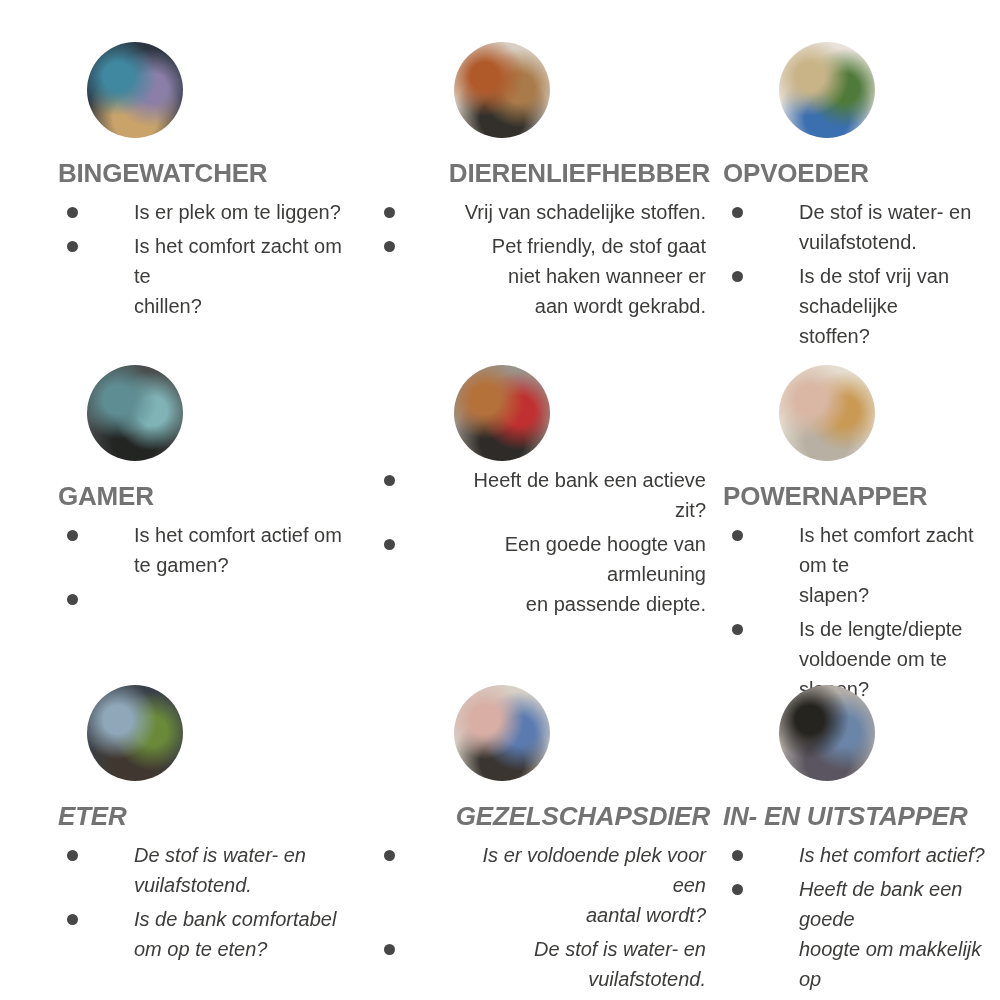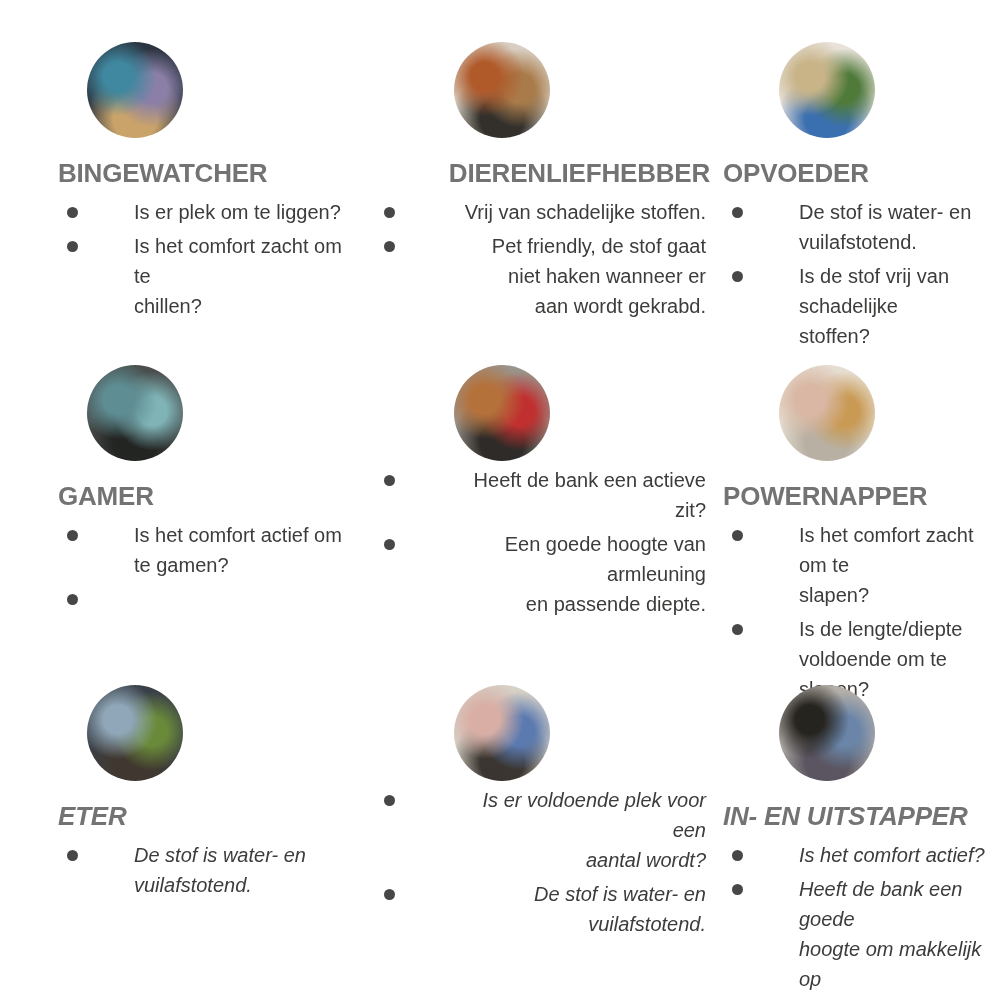--- a/index.html
+++ b/index.html
@@ -142,25 +142,31 @@
 
 <section class="card colA row3">
   <div class="photo" title="top view of man in light blue shirt eating bowl of food" style="background: radial-gradient(circle at 32% 36%, rgb(143, 167, 184) 0px, rgb(143, 167, 184) 16%, rgba(0, 0, 0, 0) 44%), radial-gradient(circle at 68% 48%, rgb(106, 138, 58) 0px, rgb(106, 138, 58) 18%, rgba(0, 0, 0, 0) 48%), radial-gradient(circle at 50% 80%, rgb(64, 56, 48) 0px, rgb(64, 56, 48) 24%, rgba(0, 0, 0, 0) 55%), rgb(58, 64, 72);"></div>
   <h2 class="title">ETER</h2>
   <ul class="bullets">
     <li class="bullet">
         <span class="dot"></span>
         <span class="bt">De stof is water- en
 vuilafstotend.</span>
       </li>
+    <li class="bullet">
+        <span class="dot"></span>
+        <span class="bt">Is de bank comfortabel
+om op te eten?</span>
+      </li>
   </ul>
 </section>
 
 <section class="card colB row3">
   <div class="photo" title="group of friends sitting together on blush pink sofa" style="background: radial-gradient(circle at 32% 36%, rgb(217, 175, 165) 0px, rgb(217, 175, 165) 16%, rgba(0, 0, 0, 0) 44%), radial-gradient(circle at 68% 48%, rgb(90, 122, 176) 0px, rgb(90, 122, 176) 18%, rgba(0, 0, 0, 0) 48%), radial-gradient(circle at 50% 80%, rgb(58, 53, 48) 0px, rgb(58, 53, 48) 24%, rgba(0, 0, 0, 0) 55%), rgb(214, 208, 198);"></div>
+  <h2 class="title">GEZELSCHAPSDIER</h2>
   <ul class="bullets">
     <li class="bullet">
         <span class="dot"></span>
         <span class="bt">Is er voldoende plek voor een
 aantal wordt?</span>
       </li>
     <li class="bullet">
         <span class="dot"></span>
         <span class="bt">De stof is water- en
 vuilafstotend.</span>

